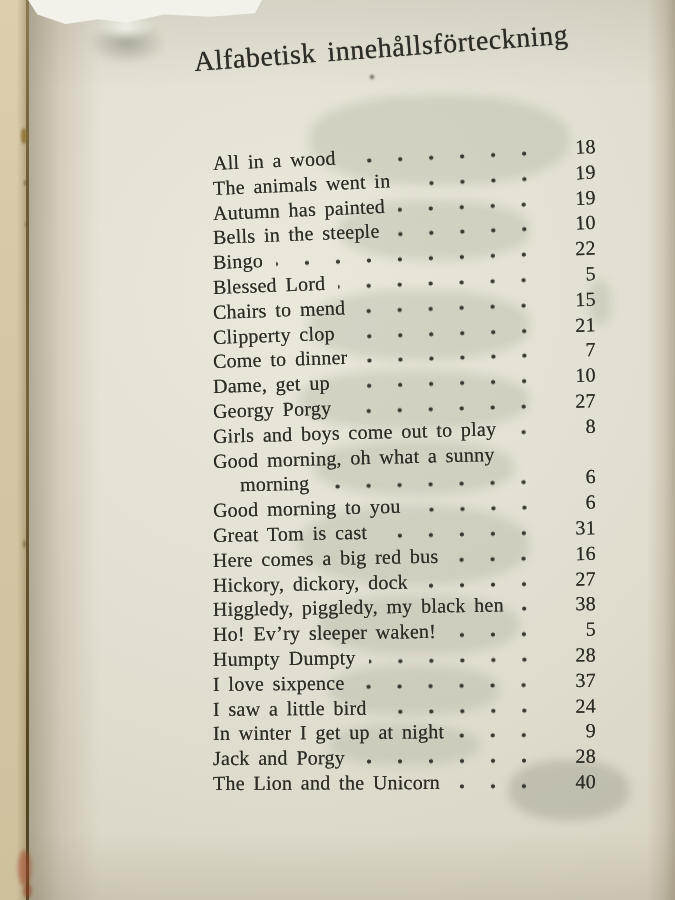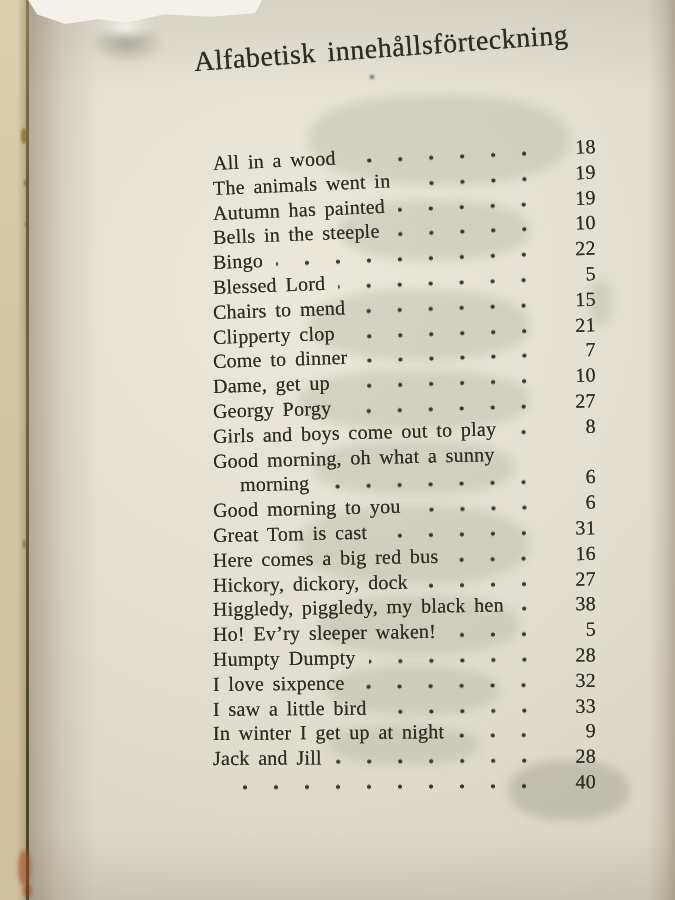--- a/index.html
+++ b/index.html
@@ -255,36 +255,37 @@
         <span class="num">5</span>
       </div>
       <div class="row" style="transform: rotate(-0.71deg);">
         <span class="text">Humpty Dumpty</span>
         <span class="leader"></span>
         <span class="num">28</span>
       </div>
       <div class="row" style="transform: rotate(-0.618deg);">
         <span class="text">I love sixpence</span>
         <span class="leader"></span>
-        <span class="num">32</span>
+        <span class="num">37</span>
       </div>
       <div class="row" style="transform: rotate(-0.526deg);">
         <span class="text">I saw a little bird</span>
         <span class="leader"></span>
-        <span class="num">33</span>
+        <span class="num">24</span>
       </div>
       <div class="row" style="transform: rotate(-0.434deg);">
         <span class="text">In winter I get up at night</span>
         <span class="leader"></span>
         <span class="num">9</span>
       </div>
       <div class="row" style="transform: rotate(-0.342deg);">
-        <span class="text">Jack and Jill</span>
+        <span class="text">Jack and Porgy</span>
         <span class="leader"></span>
         <span class="num">28</span>
       </div>
       <div class="row" style="transform: rotate(-0.25deg);">
+        <span class="text">The Lion and the Unicorn</span>
         <span class="leader"></span>
         <span class="num">40</span>
       </div>
     </div>
 
 </div>
 
 </body></html>

